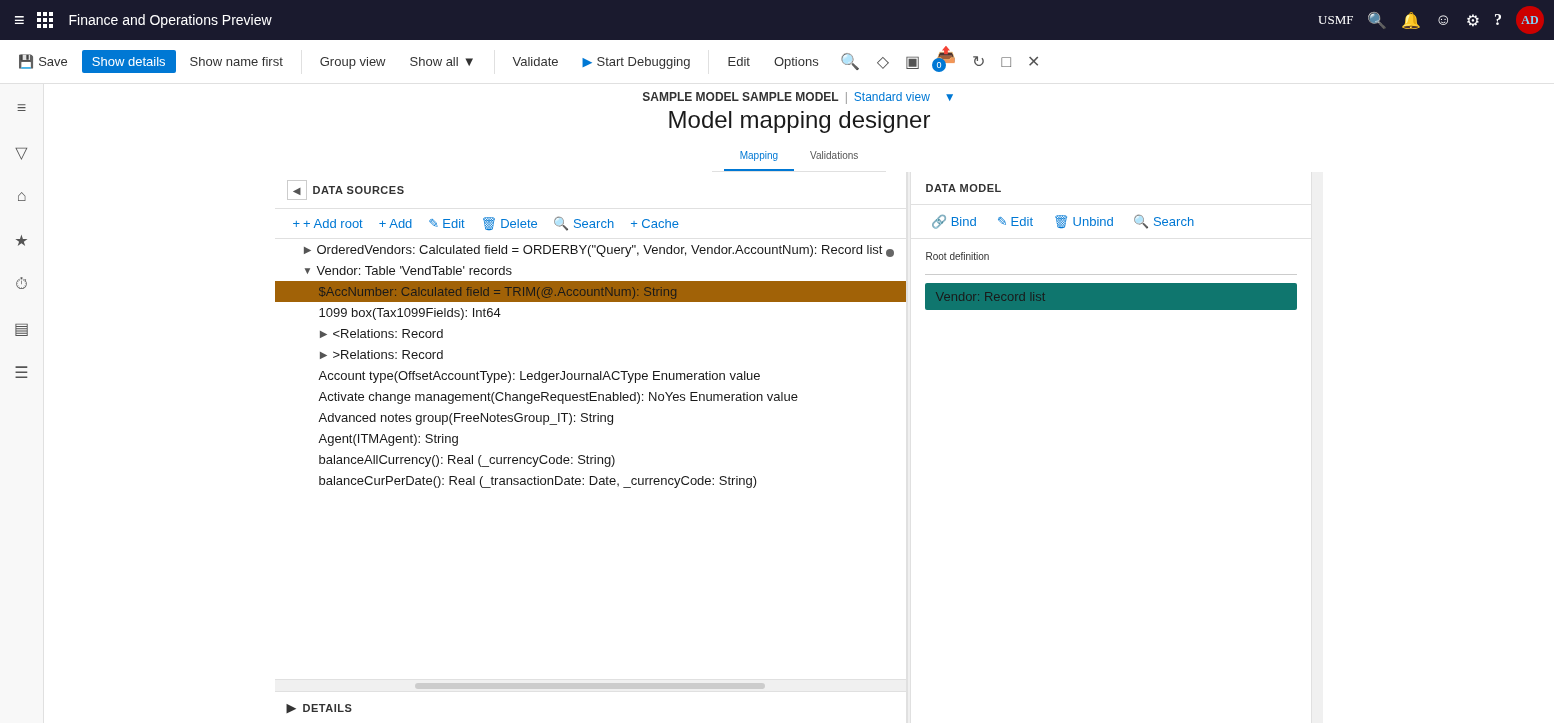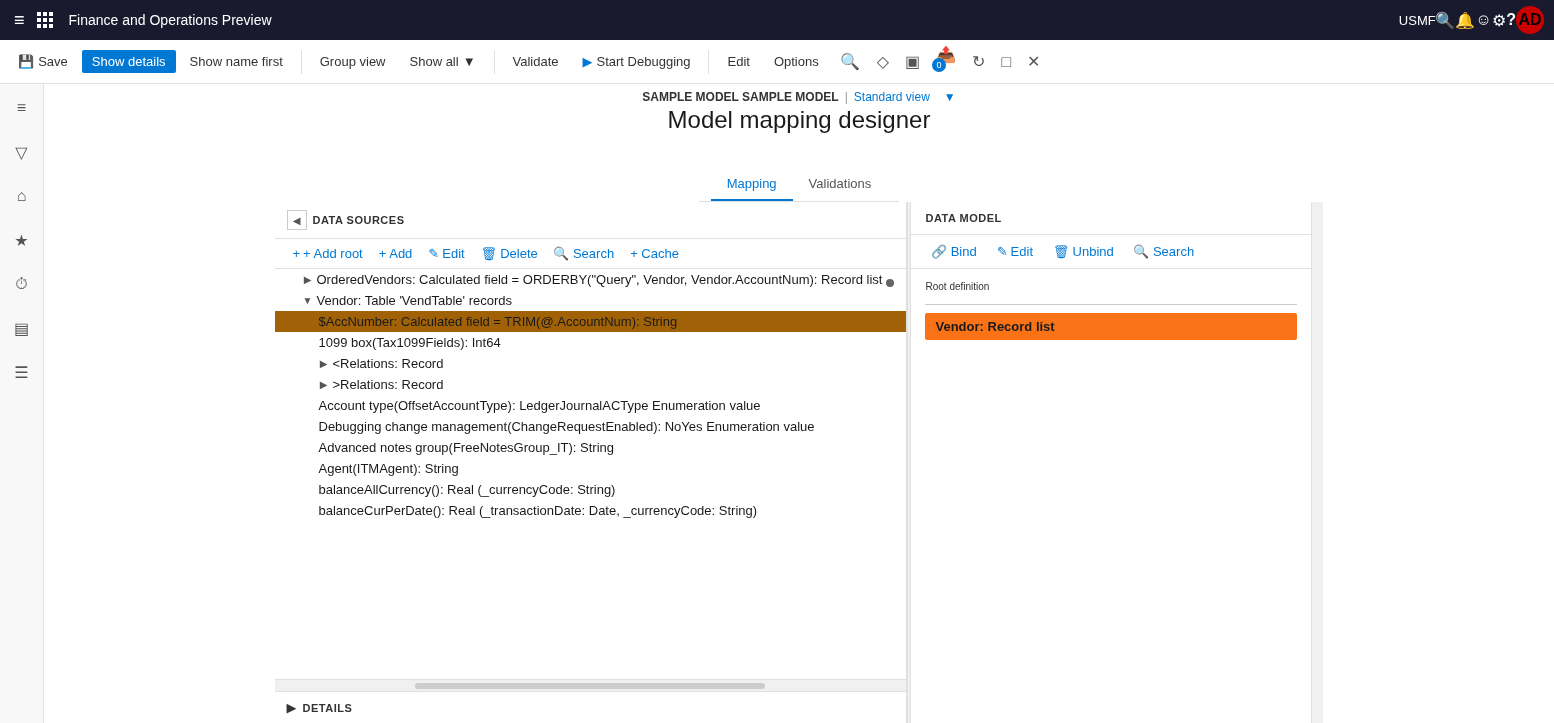--- a/index.html
+++ b/index.html
@@ -6,23 +6,23 @@
     body { font-family: 'Segoe UI', sans-serif; font-size: 13px; background: #fff; overflow: hidden; height: 723px; width: 1554px; }
 
     
     .top-bar {
       display: flex; align-items: center; background: #1a1a2e; height: 40px; padding: 0 10px; color: #fff;
     }
     .top-bar-left { display: flex; align-items: center; gap: 8px; }
     .grid-icon { display: grid; grid-template-columns: 1fr 1fr 1fr; gap: 2px; width: 16px; height: 16px; }
     .grid-icon span { background: #fff; display: block; width: 4px; height: 4px; }
     .app-title { color: #fff; font-size: 14px; font-weight: 400; margin-left: 8px; }
-    .top-bar-right { margin-left: auto; display: flex; align-items: center; color: #fff; font-size: 13px; }
+    .top-bar-right { margin-left: auto; display: flex; align-items: center; gap: 14px; color: #fff; font-size: 13px; font-family: Liberation Serif, serif; }
     .top-bar-right span { cursor: pointer; }
-    .user-badge { background: #c00; border-radius: 50%; width: 28px; height: 28px; display: flex; align-items: center; justify-content: center; font-size: 16px; font-weight: bold; color: #000000; }
+    .user-badge { background: #c00; border-radius: 50%; width: 28px; height: 28px; display: flex; align-items: center; justify-content: center; font-size: 12px; font-weight: bold; color: #7dd3fc; }
 
     
     .command-bar {
       display: flex; align-items: center; height: 44px; background: #fff; border-bottom: 1px solid #e0e0e0; padding: 0 8px; gap: 4px;
     }
     .cmd-btn {
       display: flex; align-items: center; gap: 4px; padding: 4px 10px; border: none; background: none; cursor: pointer; font-size: 13px; color: #333; border-radius: 2px;
     }
     .cmd-btn.primary { background: #0078d4; color: #fff; border-radius: 2px; }
     .cmd-separator { width: 1px; height: 24px; background: #e0e0e0; margin: 0 4px; }
@@ -42,21 +42,21 @@
     
     .breadcrumb-area { padding: 6px 12px 0 12px; display: flex; align-items: center; gap: 6px; color: #333; font-size: 12px; }
     .breadcrumb-sep { color: #999; }
     .std-view { display: flex; align-items: center; gap: 14px; color: #0078d4; cursor: pointer; }
 
     
     .page-title { padding: 2px 12px 8px 12px; font-size: 24px; font-weight: 300; color: #1a1a1a; }
 
     
     .tabs { display: flex; border-bottom: 1px solid #e0e0e0; padding: 0 12px; }
-    .tab { padding: 8px 16px; cursor: pointer; font-size: 13px; color: #555; border-bottom: 2px solid transparent; margin-top: 26px; }
+    .tab { padding: 8px 16px; cursor: pointer; font-size: 10px; color: #555; border-bottom: 2px solid transparent; }
     .tab.active { color: #0078d4; border-bottom: 2px solid #0078d4; }
 
     
     .panel-layout { display: flex; flex: 1; overflow: hidden; }
     .left-panel { flex: 1; display: flex; flex-direction: column; border-right: 1px solid #e0e0e0; overflow: hidden; }
     .right-panel { width: 400px; display: flex; flex-direction: column; overflow: hidden; }
 
     
     .ds-header { padding: 8px 12px; font-size: 11px; font-weight: 600; color: #333; letter-spacing: 0.5px; border-bottom: 1px solid #e0e0e0; display: flex; align-items: center; gap: 6px; }
     .collapse-btn { background: none; border: 1px solid #ccc; cursor: pointer; width: 20px; height: 20px; display: flex; align-items: center; justify-content: center; font-size: 10px; color: #555; }
@@ -82,21 +82,21 @@
     .details-section { padding: 8px 12px; border-top: 1px solid #e0e0e0; font-size: 13px; color: #333; cursor: pointer; display: flex; align-items: center; gap: 6px; }
 
     
     .dm-header { padding: 10px 14px; font-size: 11px; font-weight: 600; color: #333; letter-spacing: 0.5px; border-bottom: 1px solid #e0e0e0; }
     .dm-toolbar { display: flex; align-items: center; gap: 8px; padding: 6px 14px; border-bottom: 1px solid #e0e0e0; }
     .dm-tool-btn { display: flex; align-items: center; gap: 3px; background: none; border: none; cursor: pointer; font-size: 13px; color: #0078d4; padding: 3px 6px; }
     .dm-content { flex: 1; overflow-y: auto; padding: 8px 14px; }
     .root-def-label { font-size: 10px; color: #333; padding: 4px 0 8px 0; }
     .root-def-separator { height: 1px; background: #ccc; margin: 4px 0 8px 0; }
     .dm-item { padding: 6px 10px; font-size: 13px; color: #1a1a1a; cursor: pointer; border-radius: 2px; }
-    .dm-item.selected { background: #f97316; font-weight: bold; }
+    .dm-item.selected { background: #0f766e; }
 
     
     .v-scrollbar { width: 12px; background: #f0f0f0; border-left: 1px solid #e0e0e0; }
 
     
     .badge { background: #0078d4; color: #fff; border-radius: 50%; width: 14px; height: 14px; font-size: 9px; display: flex; align-items: center; justify-content: center; position: relative; top: -6px; left: -4px; }
   </style>
 </head>
 <body>
 
@@ -261,21 +261,21 @@
             <span>&lt;Relations: Record</span>
           </div>
           <div class="tree-item indent-2">
             <span class="tree-expand">▶</span>
             <span>&gt;Relations: Record</span>
           </div>
           <div class="tree-item indent-2">
             <span>Account type(OffsetAccountType): LedgerJournalACType Enumeration value</span>
           </div>
           <div class="tree-item indent-2">
-            <span>Debugging change management(ChangeRequestEnabled): NoYes Enumeration value</span>
+            <span>Activate change management(ChangeRequestEnabled): NoYes Enumeration value</span>
           </div>
           <div class="tree-item indent-2">
             <span>Advanced notes group(FreeNotesGroup_IT): String</span>
           </div>
           <div class="tree-item indent-2">
             <span>Agent(ITMAgent): String</span>
           </div>
           <div class="tree-item indent-2">
             <span>balanceAllCurrency(): Real (_currencyCode: String)</span>
           </div>

